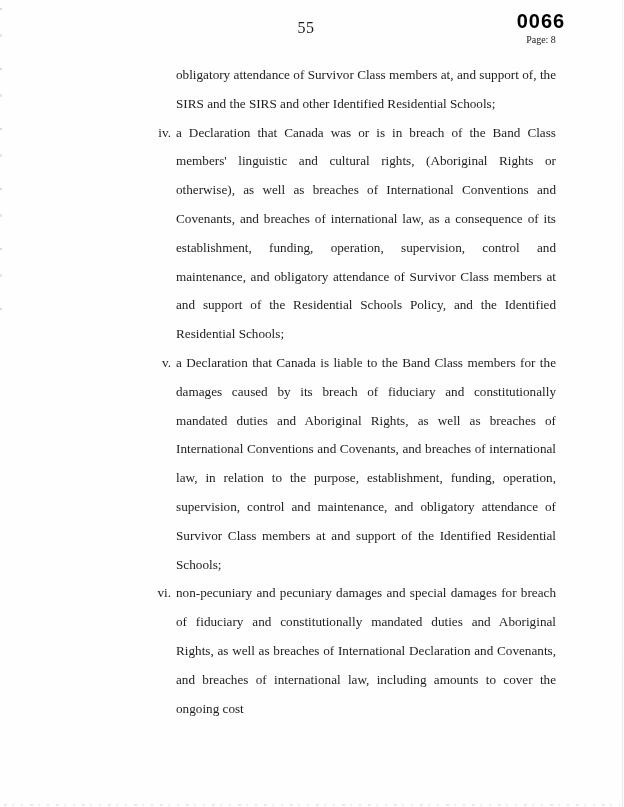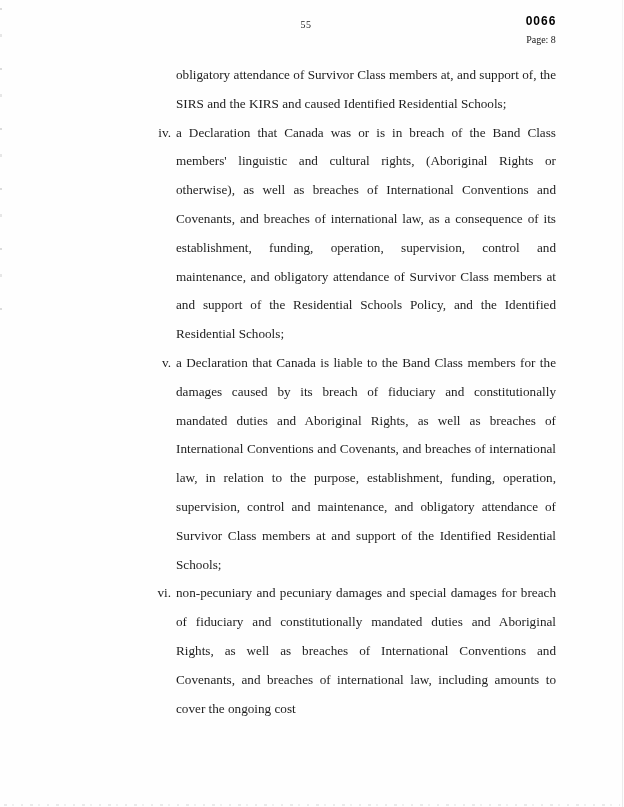--- a/index.html
+++ b/index.html
@@ -11,29 +11,29 @@
     overflow: hidden;
   }
   .page {
     position: absolute; inset: 0;
     background: #fefefe;
   }
   
   .page-num {
     position: absolute; top: 19px; left: 0; width: 612px;
     text-align: center;
-    font-size: 10px; color: #1c1c1c; letter-spacing: .5px;
+    font-size: 16px; color: #1c1c1c; letter-spacing: .5px;
   }
   .stamp {
     position: absolute; top: 12px; left: 498px; width: 86px;
     text-align: center;
   }
   .stamp-num {
     font-family: "Liberation Sans", sans-serif;
-    font-weight: 700; font-size: 12px; color: #000;
+    font-weight: 700; font-size: 20px; color: #000;
     letter-spacing: 1px; line-height: 18px;
   }
   .stamp-page {
     font-size: 10px; color: #161616; margin-top: 3px; line-height: 14px;
   }
   
   .doc-body {
     position: absolute; top: 61px; left: 176px; width: 380px;
     font-size: 13.2px; line-height: 28.8px;
     color: #1d1d1d;
@@ -75,34 +75,34 @@
   <div class="page-num">55</div>
 
   <div class="stamp">
     <div class="stamp-num">0066</div>
     <div class="stamp-page">Page: 8</div>
   </div>
 
   <div class="doc-body">
 
     <p class="item">
-      <span class="marker"></span><span>obligatory attendance of Survivor Class members at, and support of, the SIRS and the KIRS and caused Identified Residential Schools;</span>
+      <span class="marker"></span><span>obligatory attendance of Survivor Class members at, and support of, the SIRS and the SIRS and other Identified Residential Schools;</span>
     </p>
 
 
     <p class="item">
       <span class="marker">iv.</span><span>a Declaration that Canada was or is in breach of the Band Class members' linguistic and cultural rights, (Aboriginal Rights or otherwise), as well as breaches of International Conventions and Covenants, and breaches of international law, as a consequence of its establishment, funding, operation, supervision, control and maintenance, and obligatory attendance of Survivor Class members at and support of the Residential Schools Policy, and the Identified Residential Schools;</span>
     </p>
 
     <p class="item">
       <span class="marker">v.</span><span>a Declaration that Canada is liable to the Band Class members for the damages caused by its breach of fiduciary and constitutionally mandated duties and Aboriginal Rights, as well as breaches of International Conventions and Covenants, and breaches of international law, in relation to the purpose, establishment, funding, operation, supervision, control and maintenance, and obligatory attendance of Survivor Class members at and support of the Identified Residential Schools;</span>
     </p>
 
     <p class="item">
-      <span class="marker">vi.</span><span>non-pecuniary and pecuniary damages and special damages for breach of fiduciary and constitutionally mandated duties and Aboriginal Rights, as well as breaches of International Conventions and Covenants, and breaches of international law, including amounts to cover the ongoing cost</span>
+      <span class="marker">vi.</span><span>non-pecuniary and pecuniary damages and special damages for breach of fiduciary and constitutionally mandated duties and Aboriginal Rights, as well as breaches of International Declaration and Covenants, and breaches of international law, including amounts to cover the ongoing cost</span>
     </p>
 
   </div>
 
   <div class="scan-noise-left"></div>
   <div class="scan-edge-right"></div>
   <div class="scan-noise-bottom"></div>
 
 </div>
 

